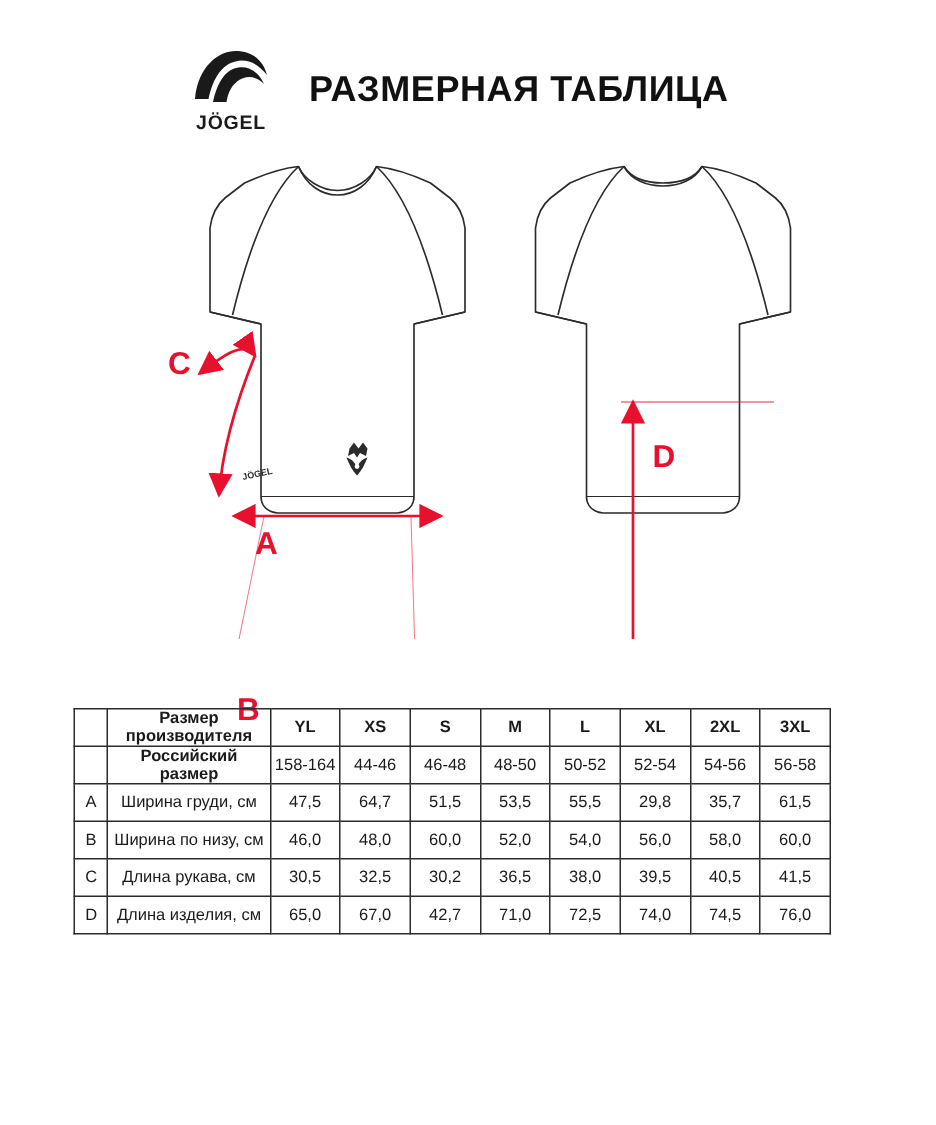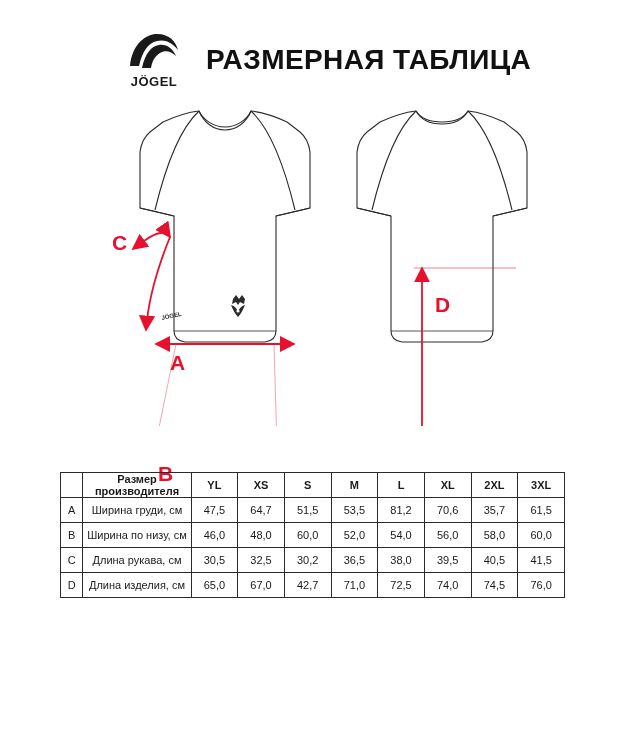--- a/index.html
+++ b/index.html
@@ -36,21 +36,21 @@
     height: 40px;
   }
   .brand-name {
     font-size: 13px;
     font-weight: bold;
     letter-spacing: 0.5px;
     margin-top: 2px;
     color: #1a1a1a;
   }
   .page-title {
-    font-size: 28px;
+    font-size: 24px;
     font-weight: bold;
     letter-spacing: 0.4px;
     color: #111111;
     white-space: nowrap;
   }
 
   
   .illustration {
     position: relative;
     width: 624px;
@@ -67,21 +67,21 @@
     font-family: "Liberation Sans", sans-serif;
   }
   #label-a { left: 170px; top: 265px; }
   #label-b { left: 158px; top: 376px; }
   #label-c { left: 112px; top: 145px; }
   #label-d { left: 435px; top: 207px; }
 
   
   .table-wrap {
     position: absolute;
-    left: 60px;
+    left: 49px;
     top: 472px;
     width: 505px;
     border-radius: 27px;
   }
   table.size-table {
     border-collapse: collapse;
     width: 505px;
     font-size: 11px;
   }
   table.size-table td, table.size-table th {
@@ -223,29 +223,41 @@
           <td class="col-name">Размер производителя</td>
           <td class="col-size">YL</td>
           <td class="col-size">XS</td>
           <td class="col-size">S</td>
           <td class="col-size">M</td>
           <td class="col-size">L</td>
           <td class="col-size">XL</td>
           <td class="col-size">2XL</td>
           <td class="col-size">3XL</td>
         </tr>
+        <tr class="head-rus">
+          <td class="col-letter"></td>
+          <td class="col-name head-rus-title">Российский размер</td>
+          <td class="col-size">158-164</td>
+          <td class="col-size">44-46</td>
+          <td class="col-size">46-48</td>
+          <td class="col-size">48-50</td>
+          <td class="col-size">50-52</td>
+          <td class="col-size">52-54</td>
+          <td class="col-size">54-56</td>
+          <td class="col-size">56-58</td>
+        </tr>
         <tr>
           <td class="col-letter">A</td>
           <td class="col-name">Ширина груди, см</td>
           <td class="col-size">47,5</td>
           <td class="col-size">64,7</td>
           <td class="col-size">51,5</td>
           <td class="col-size">53,5</td>
-          <td class="col-size">81,2</td>
-          <td class="col-size">70,6</td>
+          <td class="col-size">55,5</td>
+          <td class="col-size">29,8</td>
           <td class="col-size">35,7</td>
           <td class="col-size">61,5</td>
         </tr>
         <tr>
           <td class="col-letter">B</td>
           <td class="col-name">Ширина по низу, см</td>
           <td class="col-size">46,0</td>
           <td class="col-size">48,0</td>
           <td class="col-size">60,0</td>
           <td class="col-size">52,0</td>

